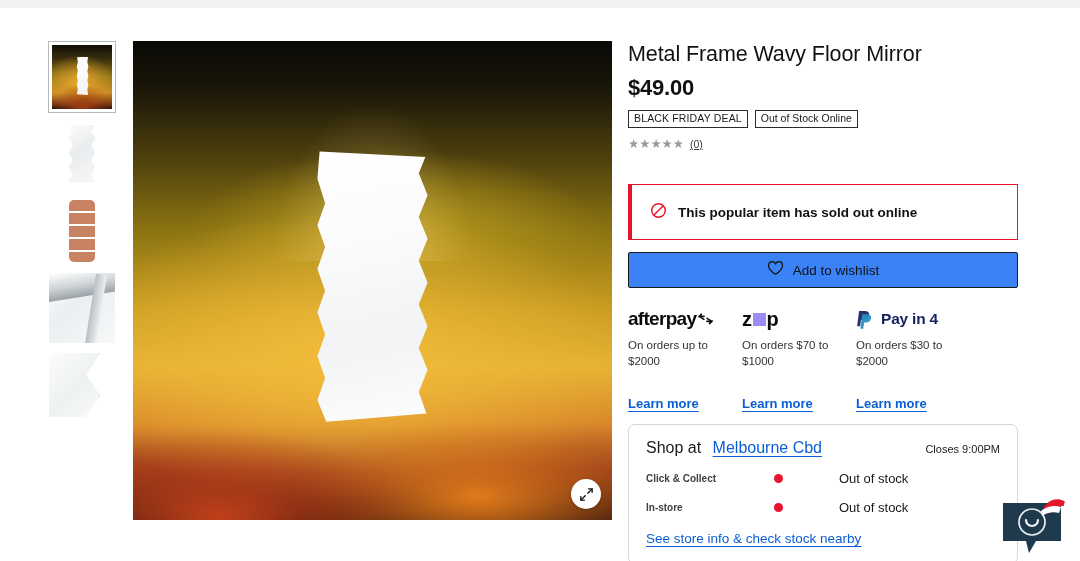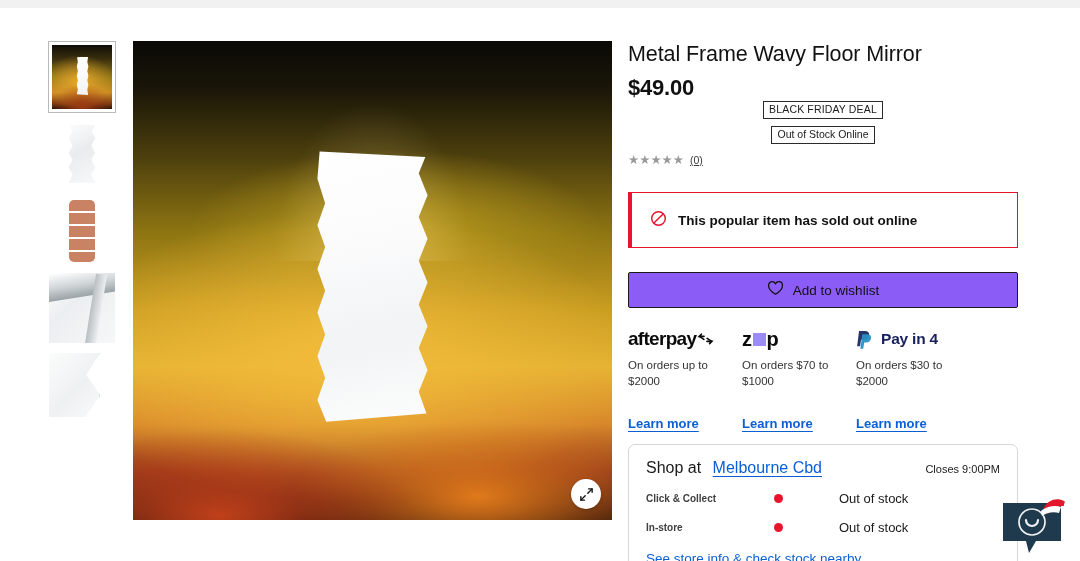--- a/index.html
+++ b/index.html
@@ -115,45 +115,45 @@
   .panel { position: absolute; left: 628px; top: 41px; width: 390px; }
 
   .product-title {
     font-size: 21.5px; font-weight: 400; color: #111; line-height: 1.25;
     letter-spacing: -.1px;
   }
   .price {
     margin-top: 7px; font-size: 22px; font-weight: 700; color: #111;
     letter-spacing: -.2px;
   }
-  .badges { display: flex; gap: 7px; align-items: center; flex-direction: column; }
+  .badges { margin-top: 9px; display: flex; gap: 7px; align-items: center; }
   .badge {
     border: 1px solid #2b2b2b; color: #1a1a1a; background: #fff;
     font-size: 10.5px; padding: 2px 5px 3px; line-height: 1.05;
     white-space: nowrap;
   }
   .badge.deal { letter-spacing: .15px; }
 
   .rating { margin-top: 10px; display: flex; align-items: center; gap: 6px; }
   .stars { display: flex; gap: 1px; color: #9a9a9a; font-size: 12.5px; line-height: 1; }
   .rating-count {
     font-size: 10.5px; color: #3a3a3a; text-decoration: underline; cursor: pointer;
   }
 
   .alert {
-    margin-top: 26px; width: 390px; height: 56px;
+    margin-top: 34px; width: 390px; height: 56px;
     border: 1px solid #e8142d; border-left-width: 4px;
     display: flex; align-items: center; gap: 11px; padding: 0 0 0 18px;
     background: #fff;
   }
   .alert-text { font-size: 13.5px; font-weight: 700; color: #111; }
 
   .wishlist {
-    margin-top: 24px; width: 390px; height: 36px;
-    border: 1px solid #1a1a1a; background: #8b5cf6; border-radius: 2px;
+    margin-top: 12px; width: 390px; height: 36px;
+    border: 1px solid #1a1a1a; background: #3b82f6; border-radius: 2px;
     display: flex; align-items: center; justify-content: center; gap: 9px;
     cursor: pointer;
   }
   .wishlist-label { font-size: 13.5px; color: #111; }
 
   
   .pay-row {
     margin-top: 20px; display: flex; gap: 0;
   }
   .pay-col { width: 114px; }

